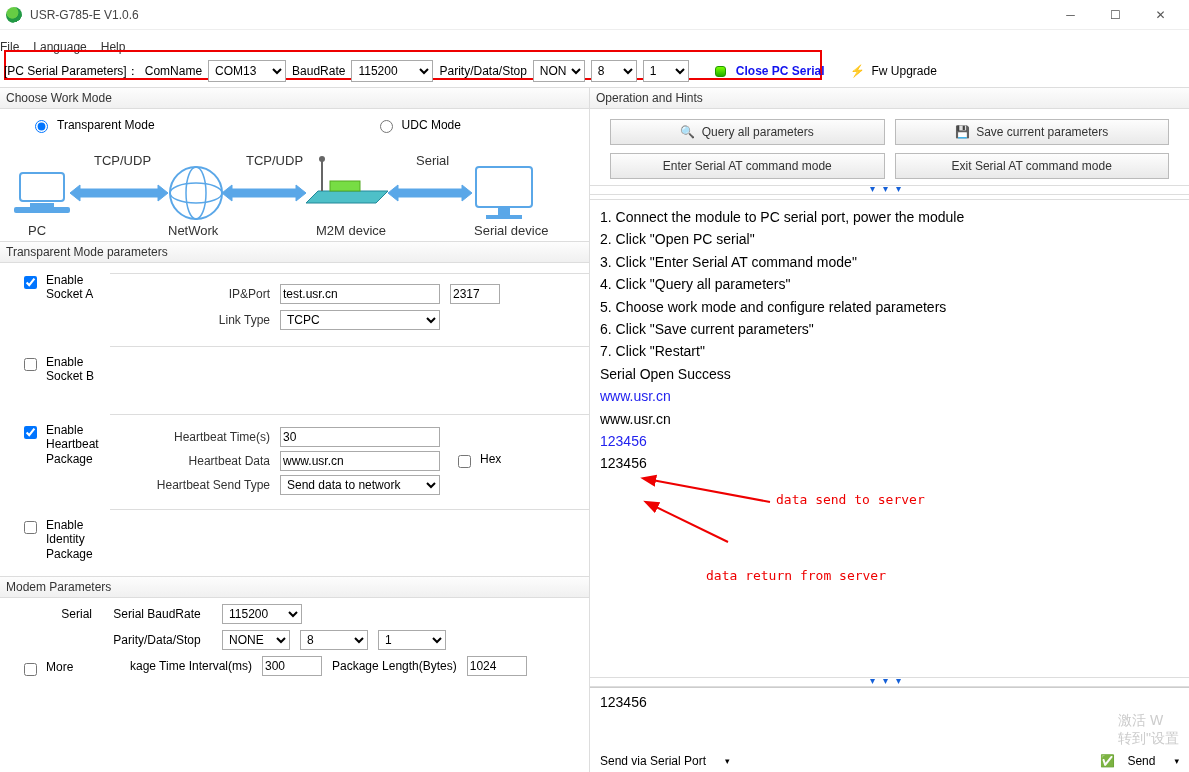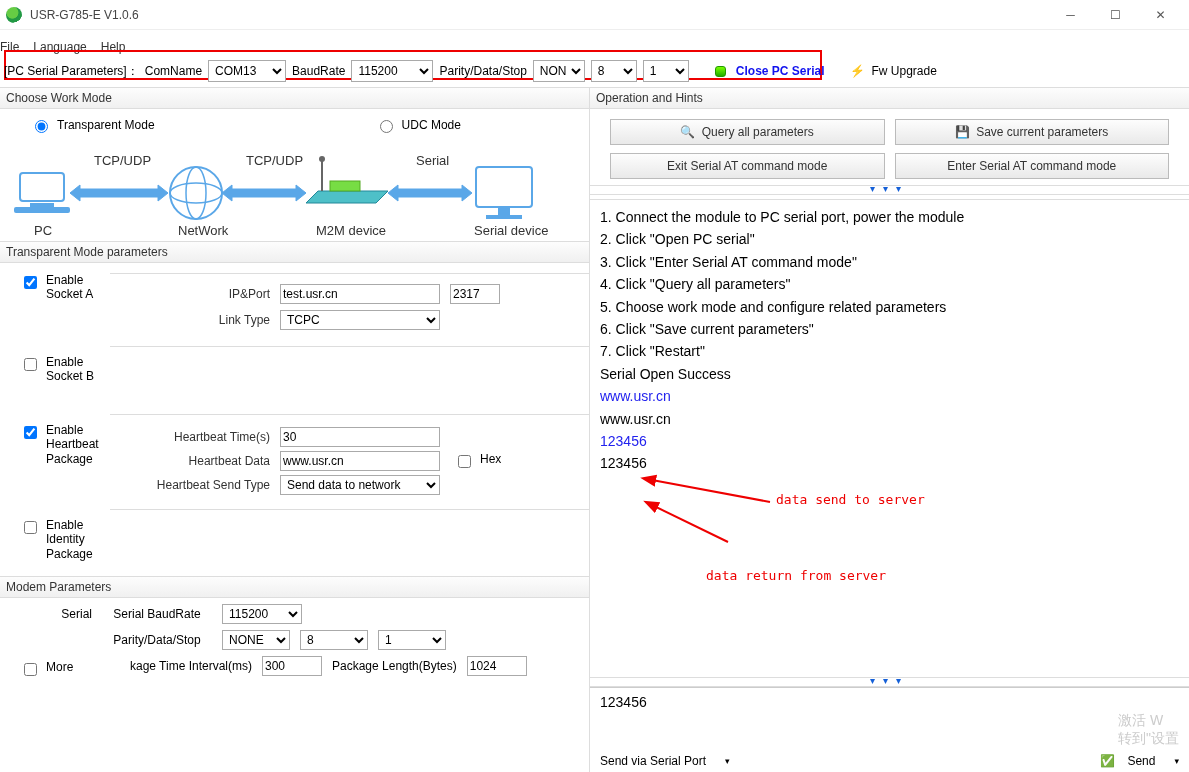--- a/index.html
+++ b/index.html
@@ -224,22 +224,22 @@
         <rect x="476" y="26" width="56" height="40" rx="3" fill="none" stroke="#5aa7e8" stroke-width="2"></rect>
         <rect x="498" y="66" width="12" height="8" fill="#5aa7e8"></rect>
         <rect x="486" y="74" width="36" height="4" fill="#5aa7e8"></rect>
 
         <g stroke="#5aa7e8" fill="#5aa7e8">
           <path d="M80 48 L158 48 L158 44 L168 52 L158 60 L158 56 L80 56 L80 60 L70 52 L80 44 Z"></path>
           <path d="M232 48 L296 48 L296 44 L306 52 L296 60 L296 56 L232 56 L232 60 L222 52 L232 44 Z"></path>
           <path d="M398 48 L462 48 L462 44 L472 52 L462 60 L462 56 L398 56 L398 60 L388 52 L398 44 Z"></path>
         </g>
       </svg>
-      <span class="lbl" style="left:34px;top:82px">PC</span>
-      <span class="lbl" style="left:178px;top:82px">NetWork</span>
+      <span class="lbl" style="left:28px;top:82px">PC</span>
+      <span class="lbl" style="left:168px;top:82px">NetWork</span>
       <span class="lbl" style="left:316px;top:82px">M2M device</span>
       <span class="lbl" style="left:474px;top:82px">Serial device</span>
       <span class="lbl" style="left:94px;top:12px">TCP/UDP</span>
       <span class="lbl" style="left:246px;top:12px">TCP/UDP</span>
       <span class="lbl" style="left:416px;top:12px">Serial</span>
     </div>
 
     <div class="section-header">Transparent Mode parameters</div>
 
     <div style="display:flex; padding-top:10px;">
@@ -344,24 +344,24 @@
         <span>🔍</span>
         <span>Query all parameters</span>
       </div>
       <div class="btn">
         <span>💾</span>
         <span>Save current parameters</span>
       </div>
     </div>
     <div class="btnbar" style="padding-top:2px;">
       <div class="btn">
+          <span>Enter Serial AT command mode</span>
+        </div>
+      <div class="btn">
           <span>Exit Serial AT command mode</span>
-        </div>
-      <div class="btn">
-          <span>Enter Serial AT command mode</span>
         </div>
     </div>
     <div class="mini-down">▾▾▾</div>
 
     <div class="log">
       <div>1. Connect the module to PC serial port, power the module</div>
       <div>2. Click "Open PC serial"</div>
       <div>3. Click "Enter Serial AT command mode"</div>
       <div>4. Click "Query all parameters"</div>
       <div>5. Choose work mode and configure related parameters</div>

